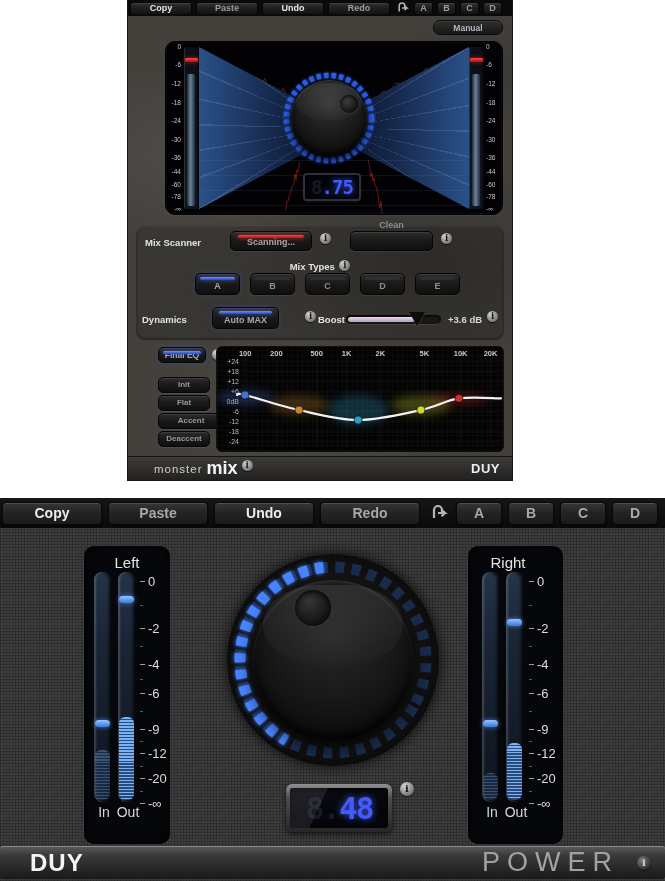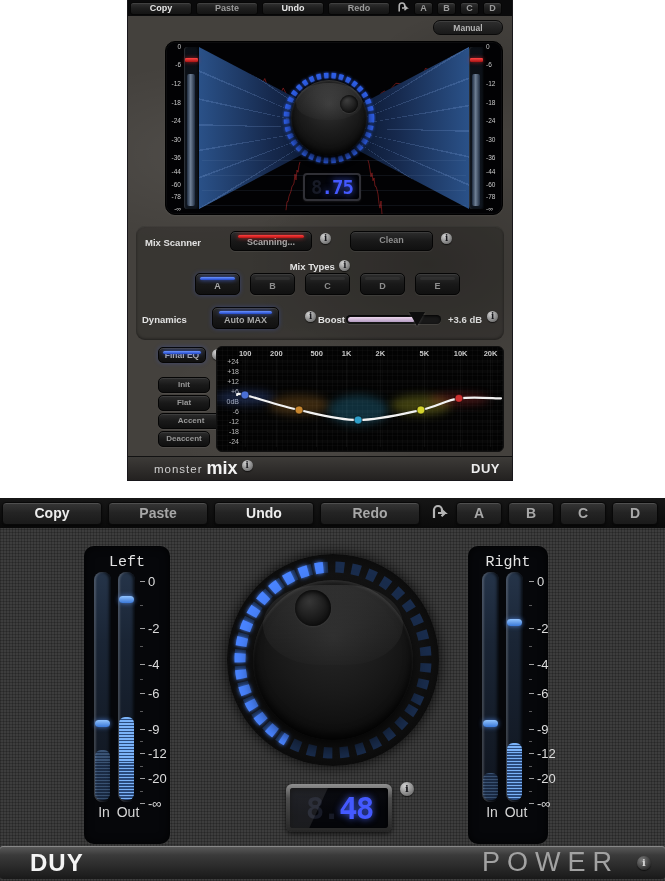--- a/index.html
+++ b/index.html
@@ -135,21 +135,21 @@
       border:1px solid #080808;border-radius:4px;color:#a8a8a8;font-size:14px;font-weight:bold;
       display:flex;align-items:center;justify-content:center;box-sizing:border-box;
       box-shadow:inset 0 1px 0 rgba(255,255,255,0.13), 0 1px 2px rgba(0,0,0,0.5);}
   .pw-tbtn.big{width:100px;}
   .pw-tbtn.slot{width:46px;}
   .pw-tbtn.bright{color:#ededed;}
   .pw-arrow{width:24px;height:24px;display:flex;align-items:center;justify-content:center;}
 
   .pw-meter{position:absolute;top:48px;height:298px;background:#06070a;border-radius:10px;
       box-shadow:inset 0 0 10px rgba(0,0,0,0.85), 0 0 2px rgba(255,255,255,0.06);}
-  .pw-title{position:absolute;top:8px;font-size:15px;color:#e3e3e3;text-align:center;font-family:Liberation Mono, monospace;}
+  .pw-title{position:absolute;top:8px;font-size:15px;color:#e3e3e3;text-align:center;}
   .pw-bar{position:absolute;top:26px;width:17px;height:230px;border-radius:8px;
       background:linear-gradient(180deg,#253449 0%,#1a2535 30%,#0f141d 100%);
       box-shadow:inset 2px 0 2px rgba(255,255,255,0.18), inset -2px 0 3px rgba(0,0,0,0.75);}
   .pw-fill{position:absolute;left:1px;right:1px;bottom:2px;border-radius:6px;
       background:repeating-linear-gradient(180deg,#7ab2f8 0 1.5px,#2a4a7c 1.5px 3px);}
   .pw-fill.dim{opacity:0.38;}
   .pw-peak{position:absolute;left:1px;right:1px;height:7px;border-radius:4px;
       background:linear-gradient(#92c4ff,#3a78d8);box-shadow:0 0 5px rgba(90,150,255,0.75);}
   .pw-tick{position:absolute;height:1px;background:rgba(210,210,210,0.75);}
   .pw-tick.minor{background:rgba(190,190,190,0.45);}
@@ -288,21 +288,21 @@
   <div class="mm-panel"></div>
 
   <div class="mm-label" style="left:17px;top:237px">Mix Scanner</div>
   <div class="mm-btn on-red" style="left:102px;top:231px;width:82px;height:20px">
     <span class="stripe"></span>
       <span class="cap">Scanning...</span>
   </div>
   <span class="info abs" style="left:192px;top:233px">i</span>
   <div class="mm-btn" style="left:222px;top:231px;width:83px;height:20px">
     <span class="stripe" style="background:none"></span>
-    <span class="cap" style="padding-bottom:5px;color:#8d8d8d">Clean</span>
+    <span class="cap" style="padding-bottom:20px;color:#8d8d8d">Clean</span>
   </div>
   <span class="info abs" style="left:313px;top:233px">i</span>
 
   <div style="position:absolute;left:0;top:256px;width:100%;text-align:center">
     <span class="mm-label" style="position:static">Mix Types</span>
     <span class="info">i</span>
   </div>
   <div id="mm-types-row">
       <div class="mm-btn on-blue" style="left: 67px; top: 273px; width: 45px; height: 22px; position: absolute;">
         <span class="stripe"></span>
@@ -470,21 +470,21 @@
       <div class="pw-tick minor" style="left: 56px; width: 3px; top: 219.5px;"></div>
       <div class="pw-dblabel" style="left: 64px; top: 201px;">-12</div>
       <div class="pw-tick" style="left: 56px; width: 5px; top: 232px;"></div>
       <div class="pw-tick minor" style="left: 56px; width: 3px; top: 244.5px;"></div>
       <div class="pw-dblabel" style="left: 64px; top: 226px;">-20</div>
       <div class="pw-tick" style="left: 56px; width: 5px; top: 257px;"></div>
       <div class="pw-dblabel" style="left: 64px; top: 251px;">-∞</div>
       <div class="pw-iolabel" style="left: 2px;">In</div>
       <div class="pw-iolabel" style="left: 26px;">Out</div>
     </div>
-  <div class="pw-meter" id="pw-meter-r" style="left:468px;width:80px">
+  <div class="pw-meter" id="pw-meter-r" style="left:468px;width:95px">
       <div class="pw-title" style="left: 0px; width: 80px;">Right</div>
       <div class="pw-bar" style="left: 14px;">
         <div class="pw-fill dim" style="top: 201.25px;"></div>
         <div class="pw-peak" style="top: 148px;"></div>
       </div>
       <div class="pw-bar" style="left: 38px;">
         <div class="pw-fill" style="top: 171px;"></div>
         <div class="pw-peak" style="top: 47px;"></div>
       </div>
       <div class="pw-tick" style="left: 61px; width: 5px; top: 35px;"></div>

